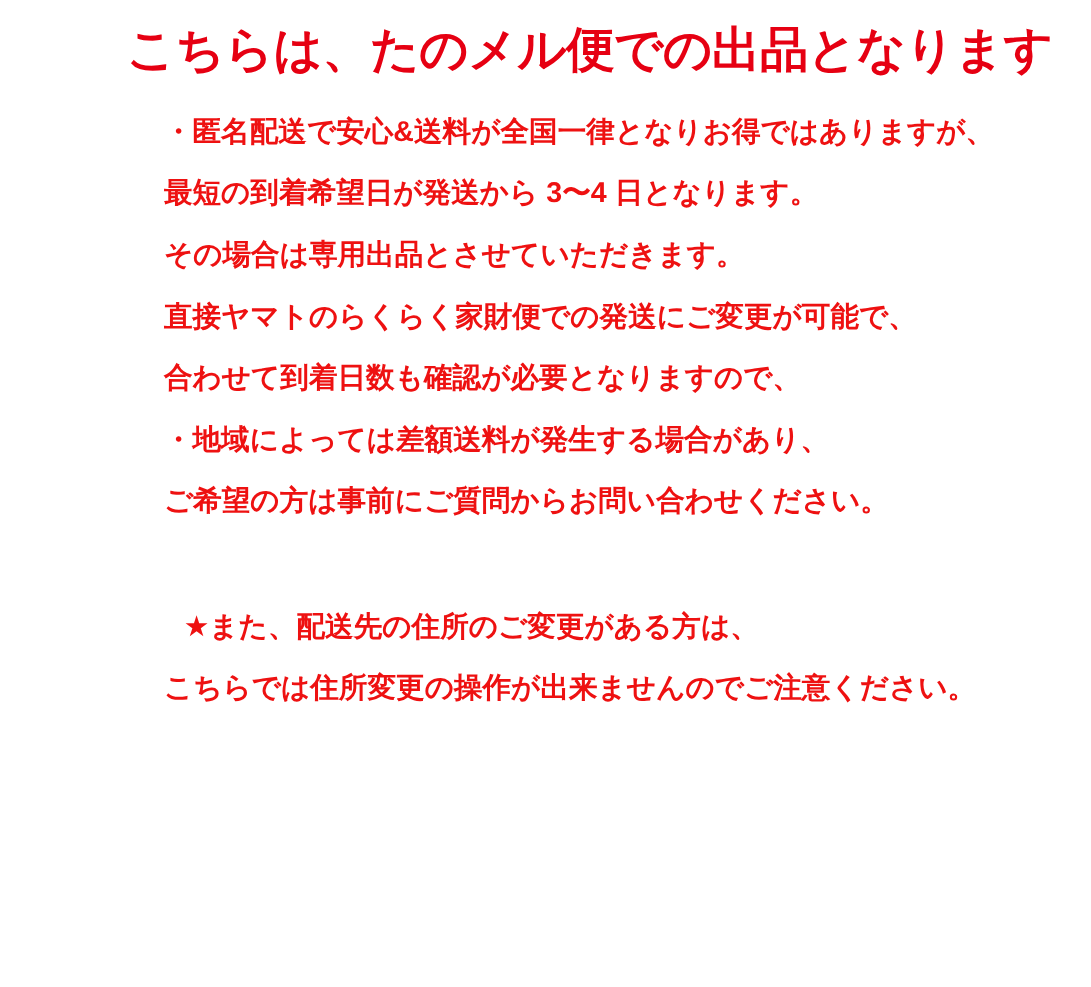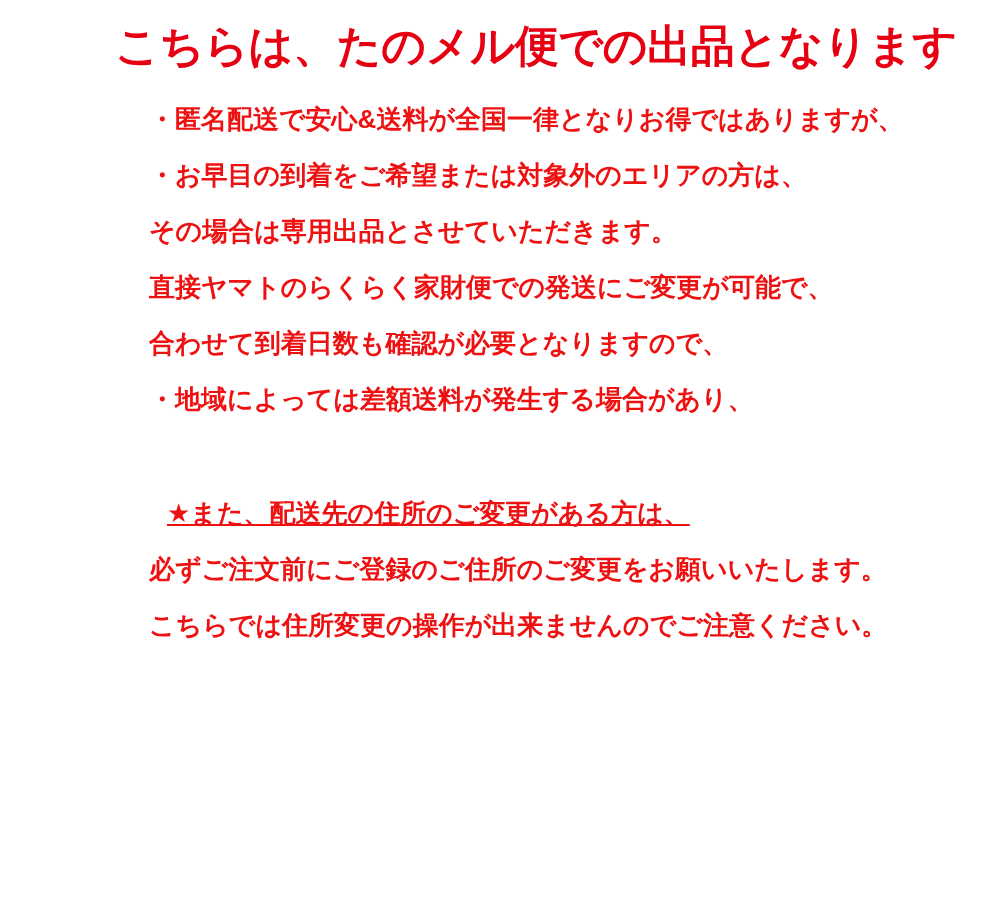--- a/index.html
+++ b/index.html
@@ -48,36 +48,35 @@
     text-align: right;
   }
   .notice-line.indent {
     margin-left: 72px;
   }
   .notice-line.bullet {
     margin-left: 72px;
   }
   .notice-line.star {
     margin-left: 90px;
-    text-decoration: underline;
   }
   .notice-line.spacer {
     height: 58px;
   }
 </style>
 </head>
 <body>
 
 <div class="notice-sheet">
   <h1 class="notice-title">こちらは、たのメル便での出品となります</h1>
   <div class="notice-body">
       <div class="notice-line bullet">・匿名配送で安心&amp;送料が全国一律となりお得ではありますが、</div>
-      <div class="notice-line bullet">・お早目の到着をご希望または対象外のエリアの方は、</div>
+      <div class="notice-line indent">最短の到着希望日が発送から 3〜4 日となります。</div>
       <div class="notice-line indent">その場合は専用出品とさせていただきます。</div>
       <div class="notice-line indent">直接ヤマトのらくらく家財便での発送にご変更が可能で、</div>
       <div class="notice-line indent">合わせて到着日数も確認が必要となりますので、</div>
       <div class="notice-line bullet">・地域によっては差額送料が発生する場合があり、</div>
+      <div class="notice-line indent">ご希望の方は事前にご質問からお問い合わせください。</div>
       <div class="notice-line spacer"></div>
       <div class="notice-line star">★また、配送先の住所のご変更がある方は、</div>
-      <div class="notice-line indent">必ずご注文前にご登録のご住所のご変更をお願いいたします。</div>
       <div class="notice-line indent">こちらでは住所変更の操作が出来ませんのでご注意ください。</div>
     </div>
 </div>
 
 </body></html>

